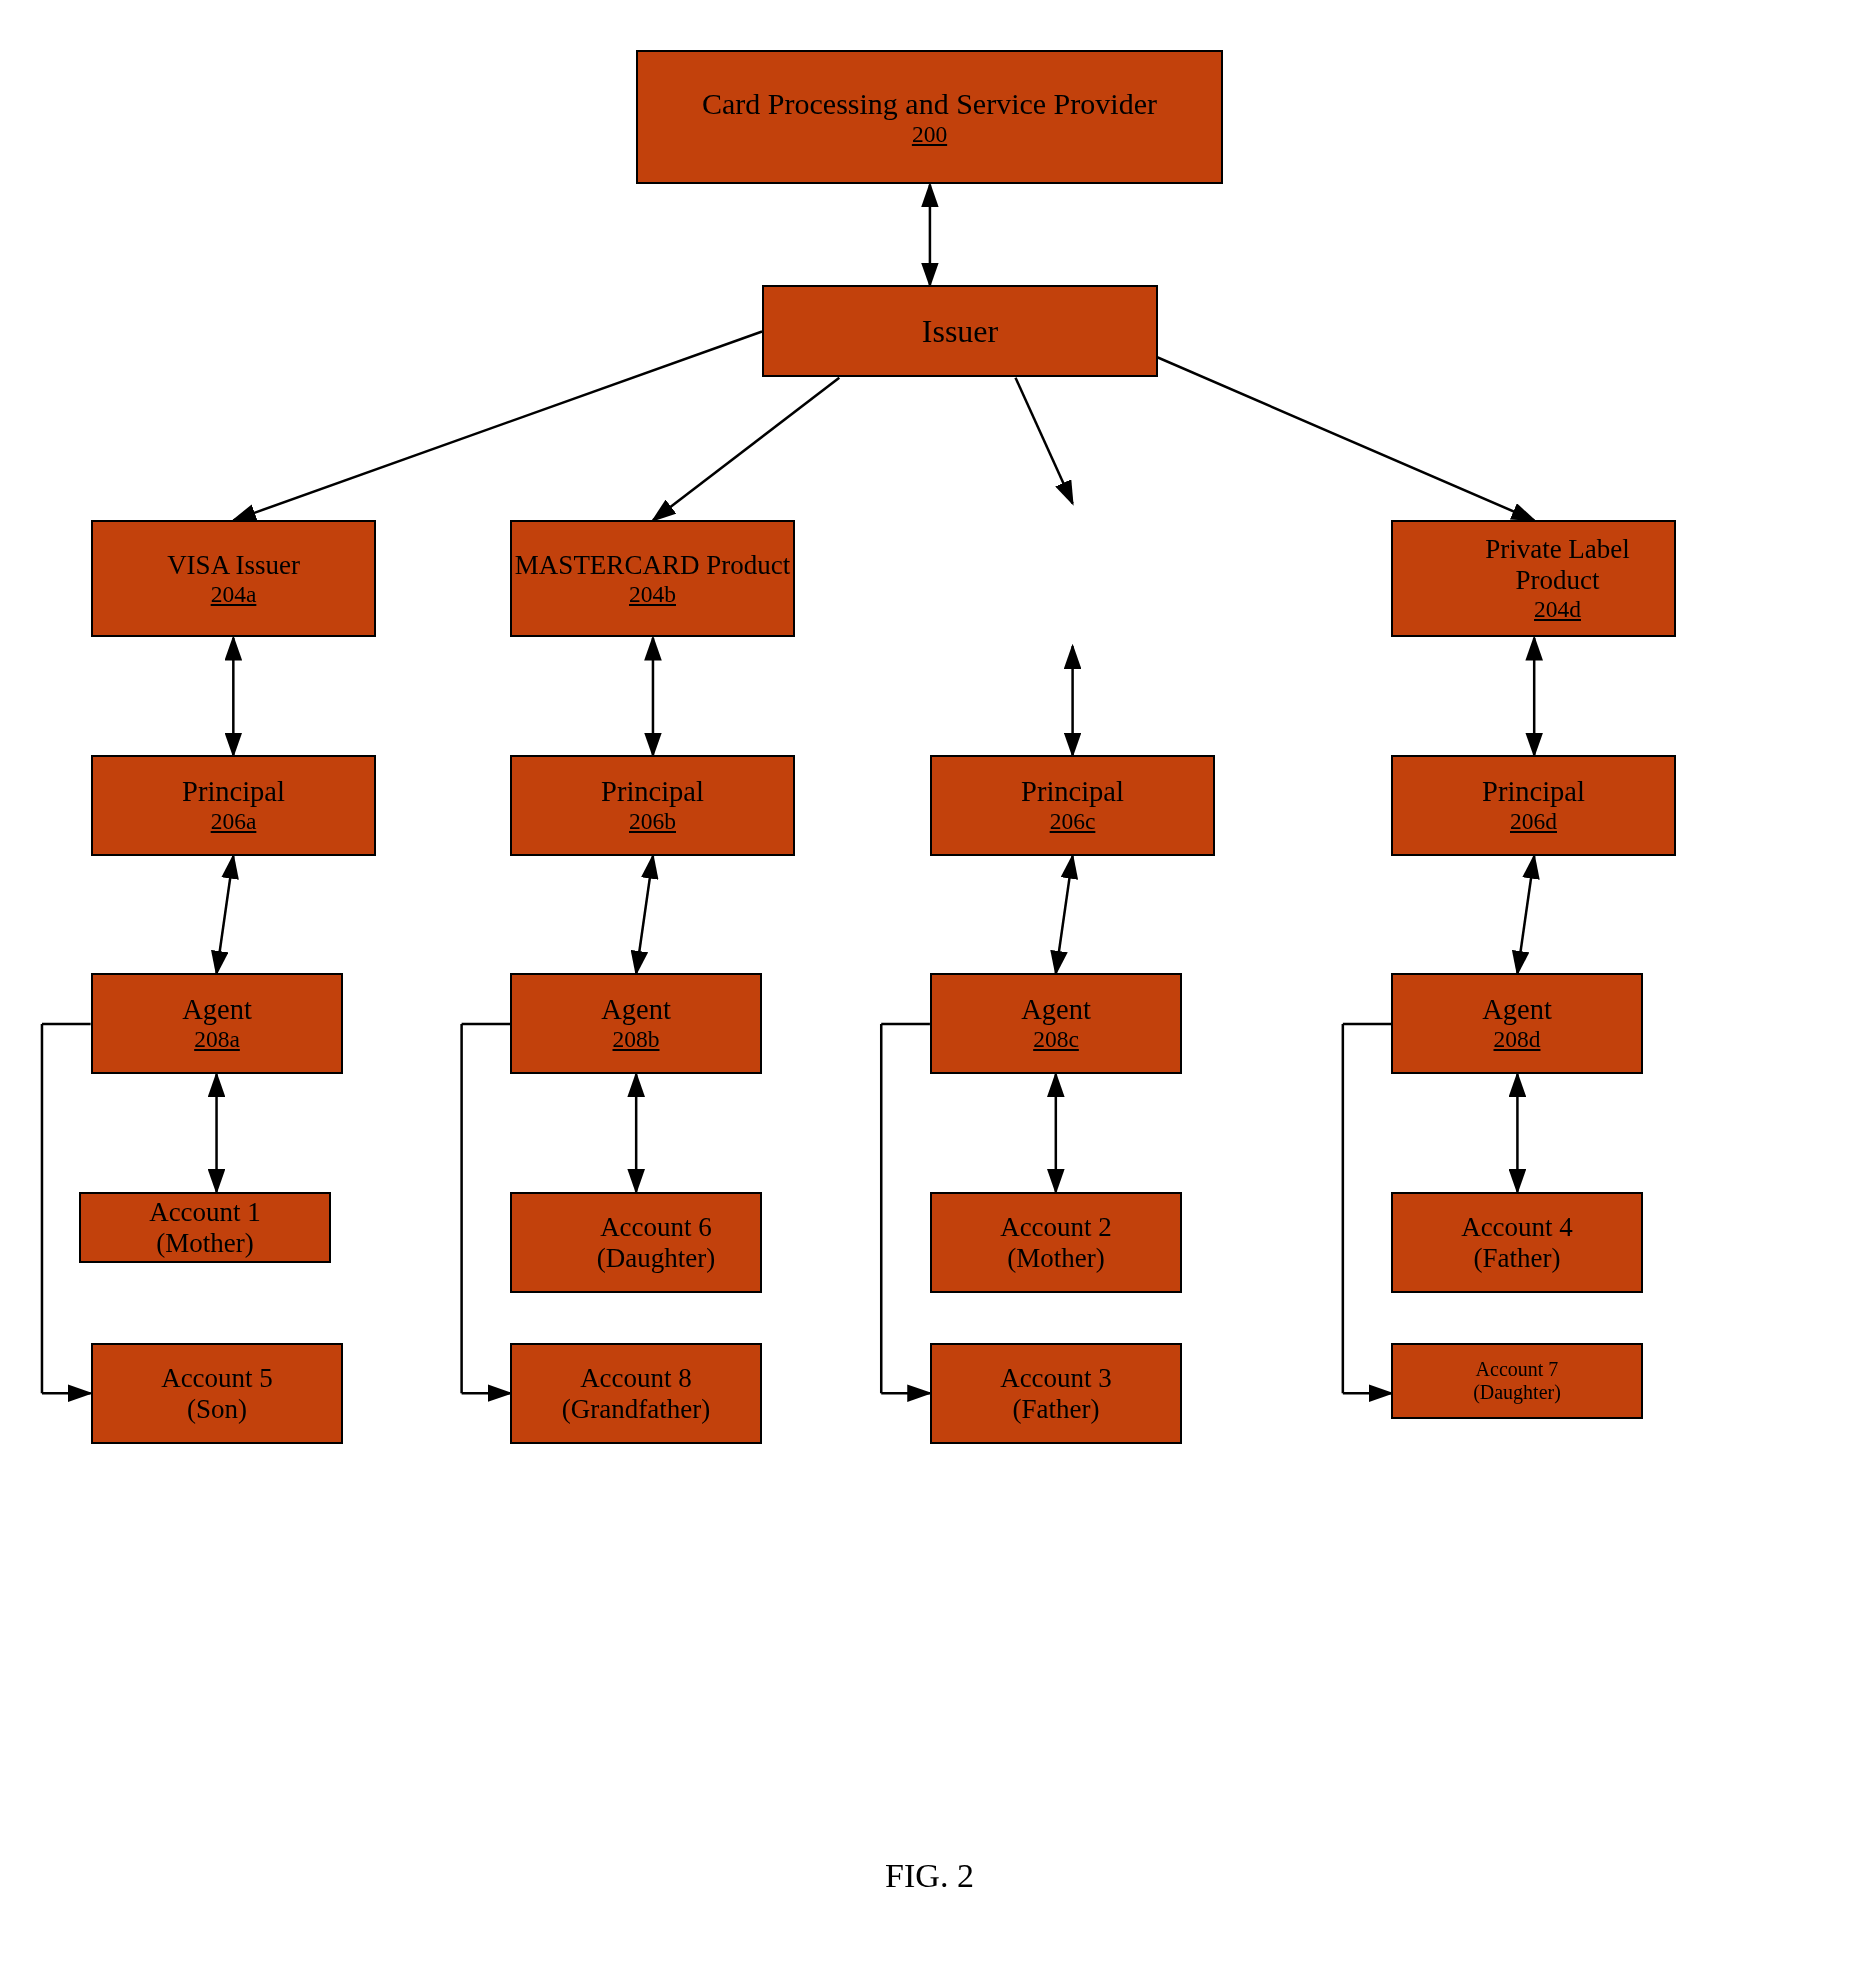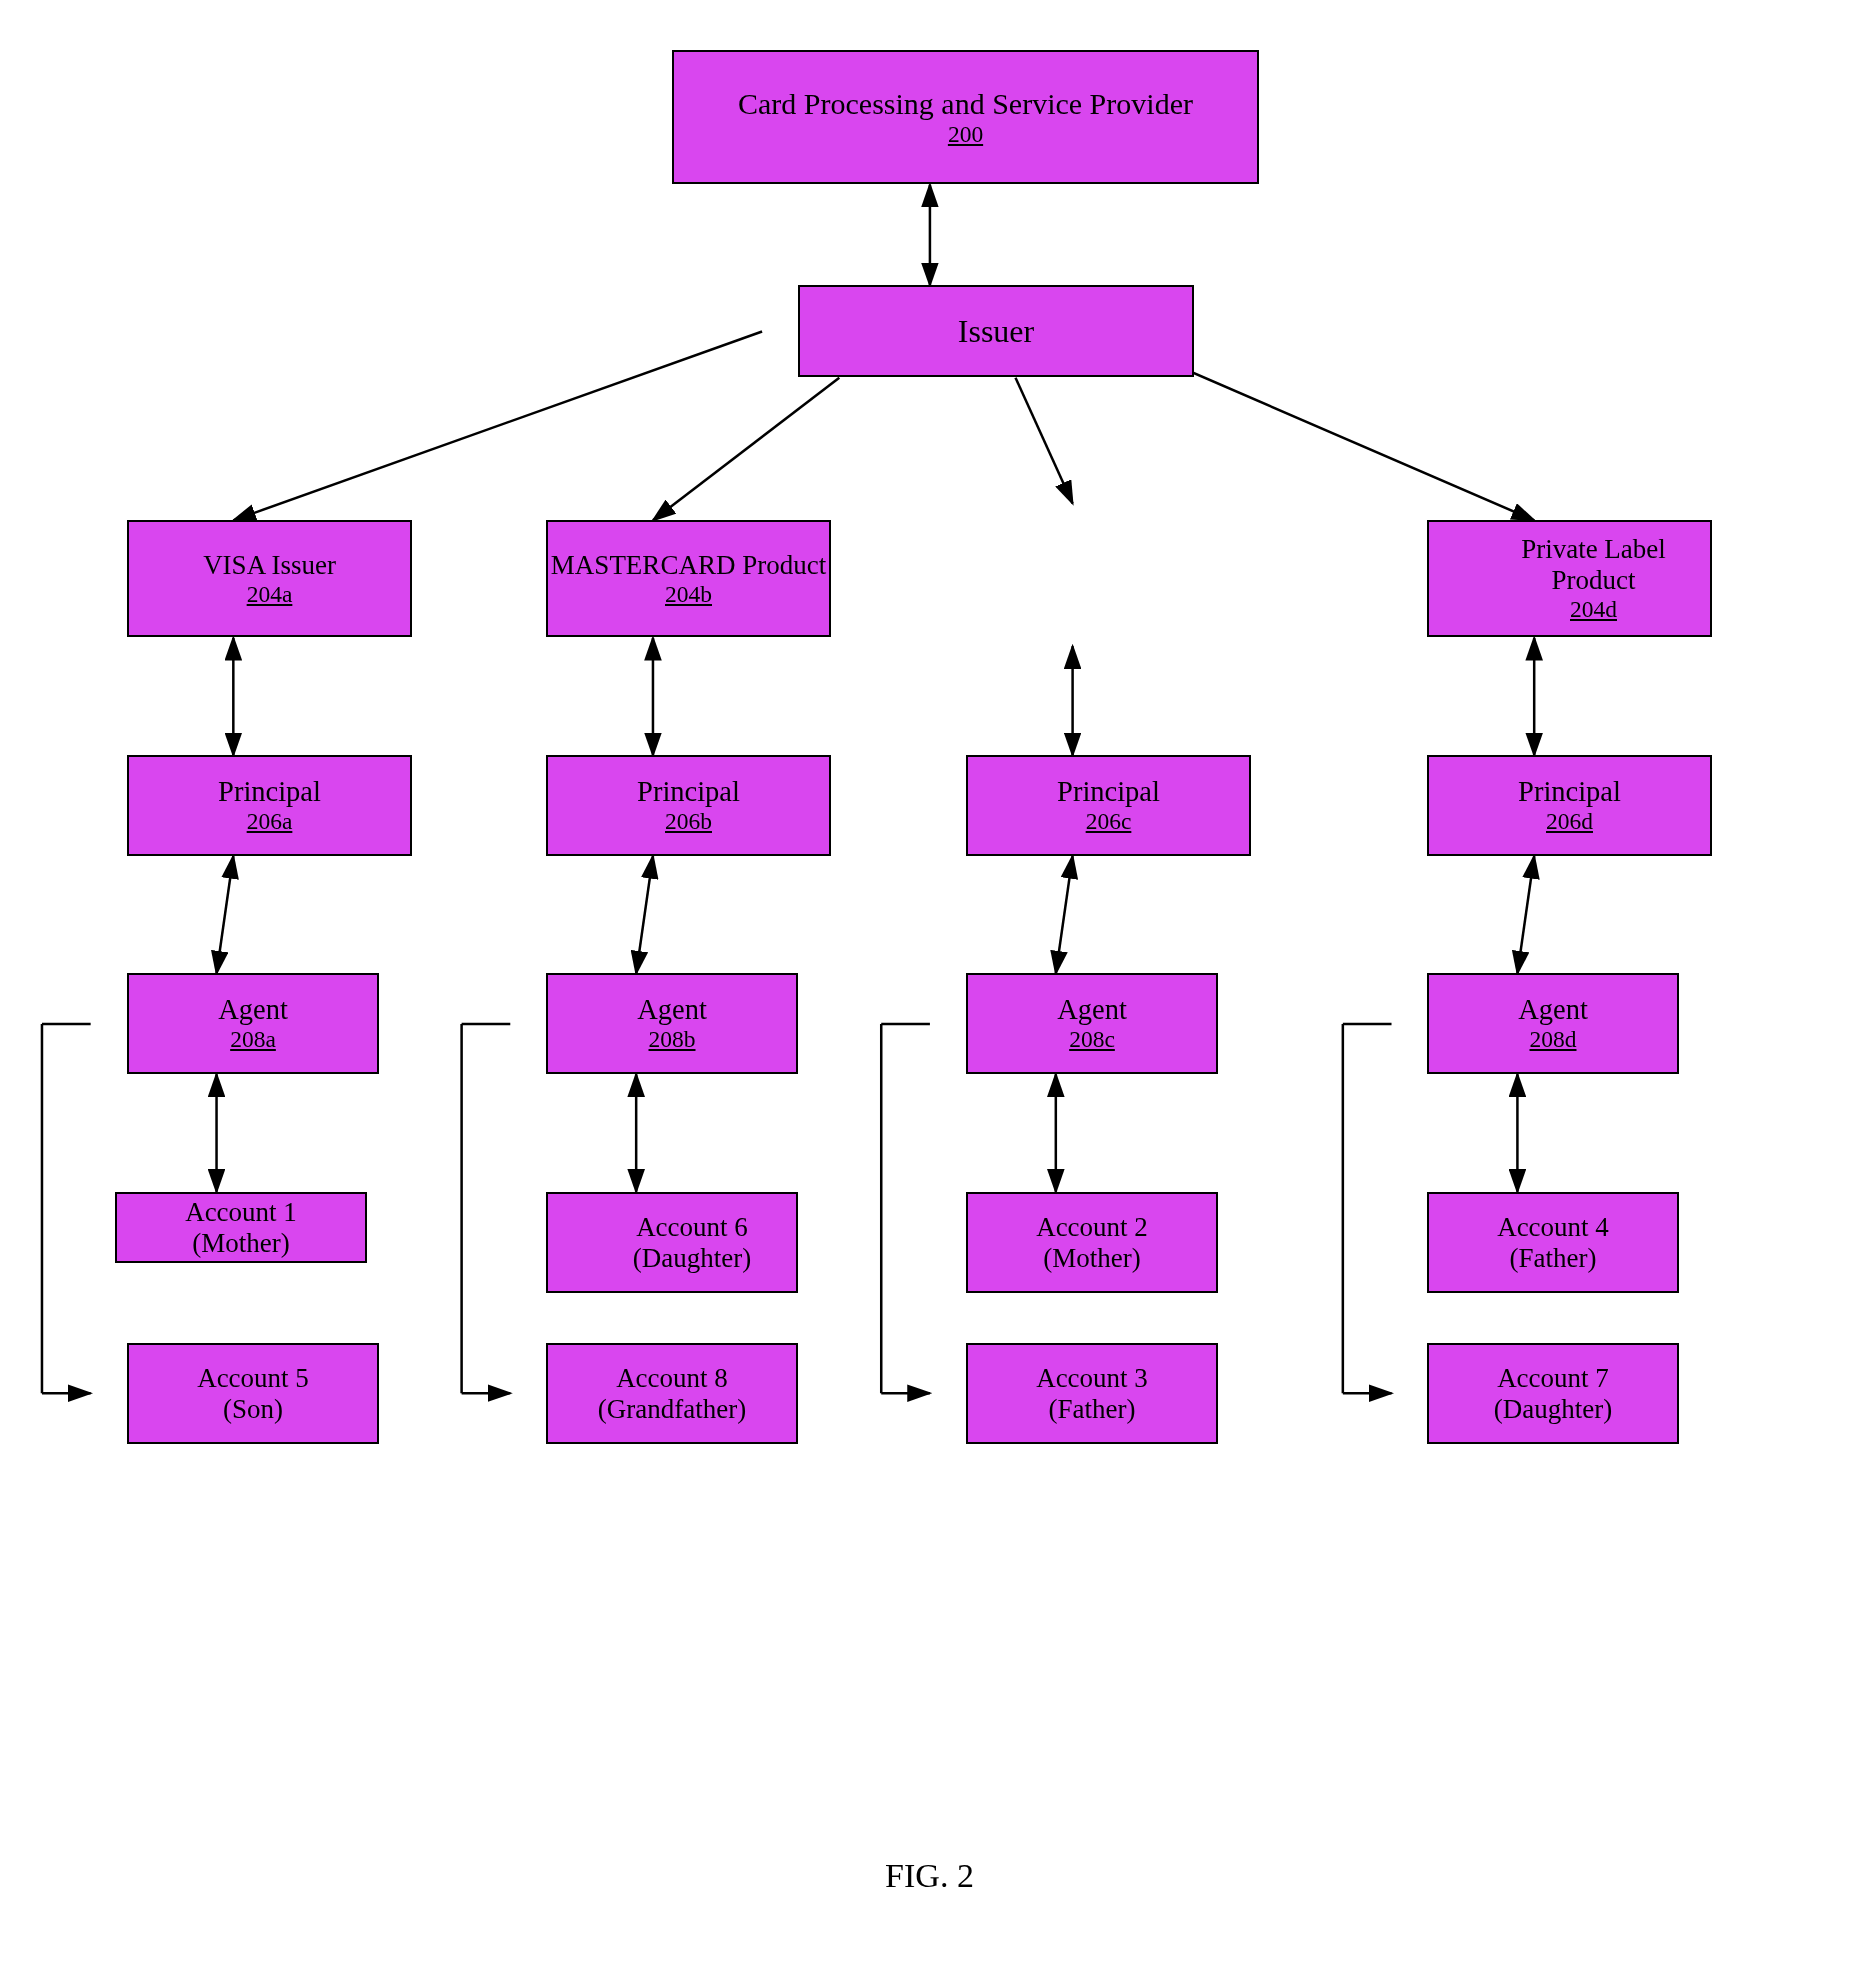--- a/index.html
+++ b/index.html
@@ -22,29 +22,28 @@
       height: 100%;
       position: relative;
       display: flex;
       flex-direction: column;
       align-items: center;
       padding-top: 50px;
     }
 
     .node-box {
       border: 2.5px solid #000;
-      background: #d946ef;
+      background: #c2410c;
       display: flex;
       flex-direction: column;
       align-items: center;
       justify-content: center;
       text-align: center;
       position: absolute;
       font-size: 27px;
-      margin-left: 36px;
     }
 
     .node-box .ref {
       text-decoration: underline;
       font-size: 23.5px;
     }
 
     svg.arrows {
       position: absolute;
       top: 0;
@@ -216,20 +215,20 @@
   </div>
 
   <div class="node-box" style="left:930px; top:1343px; width:252px; height:101px; font-size:27px;">
     <span>Account 3<br>(Father)</span>
   </div>
 
   <div class="node-box" style="left:1391px; top:1192px; width:252px; height:101px; font-size:27px;">
     <span>Account 4<br>(Father)</span>
   </div>
 
-  <div class="node-box" style="left:1391px; top:1343px; width:252px; height:101px; font-size:27px;">
+  <div class="node-box" style="left:1391px; top:1343px; width:252px; height:76px; font-size:20px;">
     <span>Account 7<br>(Daughter)</span>
   </div>
 
   <div class="fig-caption">FIG. 2</div>
 
 </div>
 
 
 </body></html>

